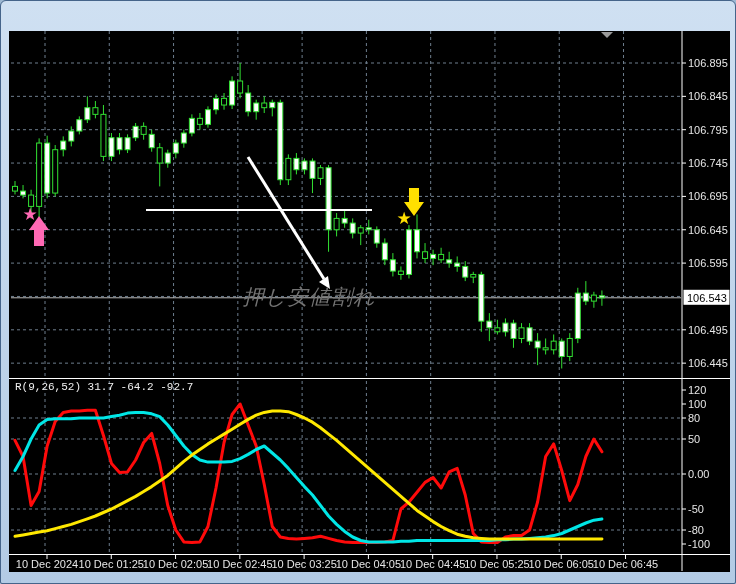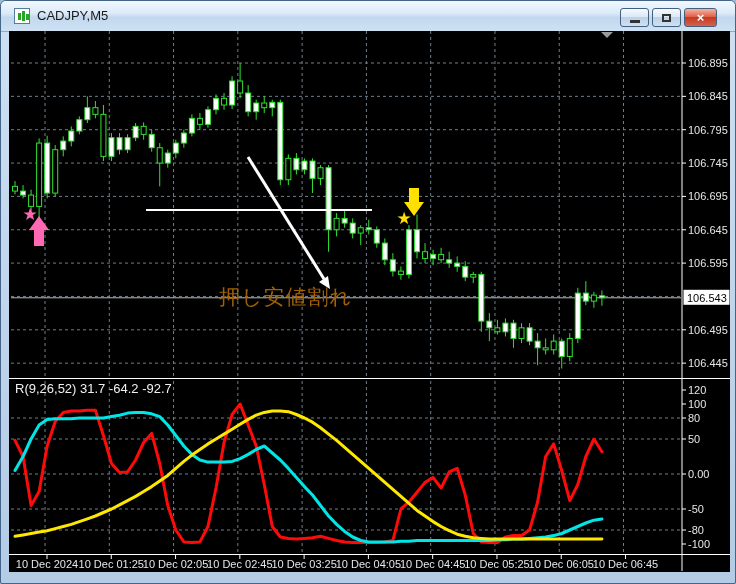--- a/index.html
+++ b/index.html
@@ -18,48 +18,29 @@
   .btn{width:29px;height:19px;border:1px solid #44607f;border-radius:3px;box-sizing:border-box;
     background:linear-gradient(#f6fafe 0%,#dce9f6 45%,#bcd2e8 50%,#cfe0f0 100%);
     display:flex;align-items:center;justify-content:center;color:#222;}
   .btn .minline{width:10px;height:3px;background:#333;margin-top:7px;}
   .btn .restorebox{width:9px;height:8px;border:2px solid #333;box-sizing:border-box;}
   .btn.close{width:33px;color:#fff;font-weight:bold;font-size:13px;
     background:linear-gradient(#f6b2a1 0%,#e2624b 45%,#c43a22 50%,#d8604a 100%);}
   .client{position:absolute;left:8px;top:30px;width:721px;height:541px;background:#000;}
   .quote-line{position:absolute;left:8px;top:4px;font-size:12px;color:#fff;white-space:nowrap;}
   .quote-line .tri{font-size:9px;margin-right:4px;color:#e8e8e8;}
-  .ind-header{position:absolute;left:6px;top:350px;font-size:13px;color:#f0f0f0;white-space:nowrap;}
-  .jp-note{position:absolute;left:210px;top:252px;width:180px;
-    font-size:21px;color:#a16207;letter-spacing:1px;white-space:nowrap;}
+  .ind-header{position:absolute;left:6px;top:350px;font-size:11px;color:#f0f0f0;white-space:nowrap;font-family:Liberation Mono, monospace;}
+  .jp-note{position:absolute;left:210px;top:252px;width:180px;text-align:center;
+    font-size:21px;color:#737373;letter-spacing:1px;white-space:nowrap;font-style:italic;}
   svg text{font-family:"Liberation Sans",sans-serif;}
 </style>
 </head>
 <body>
 
 <div class="window">
-  <div class="titlebar">
-    <div class="win-icon">
-      <i style="left:3px;top:4px;height:7px;"></i>
-        <i style="left:7px;top:2px;height:10px;"></i>
-        <i style="left:11px;top:5px;height:6px;"></i>
-    </div>
-    <div class="title-text">CADJPY,M5</div>
-    <div class="btns">
-      <div class="btn">
-          <span class="minline"></span>
-        </div>
-      <div class="btn">
-          <span class="restorebox"></span>
-        </div>
-      <div class="btn close">
-          <span>×</span>
-        </div>
-    </div>
-  </div>
 
   <div class="client">
     <svg id="chart" width="721" height="541" viewBox="8 30 721 541">
         <line x1="44" y1="30" x2="44" y2="377" stroke="#6e7e8e" stroke-dasharray="3,3" stroke-width="1"></line>
         <line x1="44" y1="380" x2="44" y2="553" stroke="#6e7e8e" stroke-dasharray="3,3" stroke-width="1"></line>
         <line x1="108.28" y1="30" x2="108.28" y2="377" stroke="#6e7e8e" stroke-dasharray="3,3" stroke-width="1"></line>
         <line x1="108.28" y1="380" x2="108.28" y2="553" stroke="#6e7e8e" stroke-dasharray="3,3" stroke-width="1"></line>
         <line x1="172.56" y1="30" x2="172.56" y2="377" stroke="#6e7e8e" stroke-dasharray="3,3" stroke-width="1"></line>
         <line x1="172.56" y1="380" x2="172.56" y2="553" stroke="#6e7e8e" stroke-dasharray="3,3" stroke-width="1"></line>
         <line x1="236.84" y1="30" x2="236.84" y2="377" stroke="#6e7e8e" stroke-dasharray="3,3" stroke-width="1"></line>

